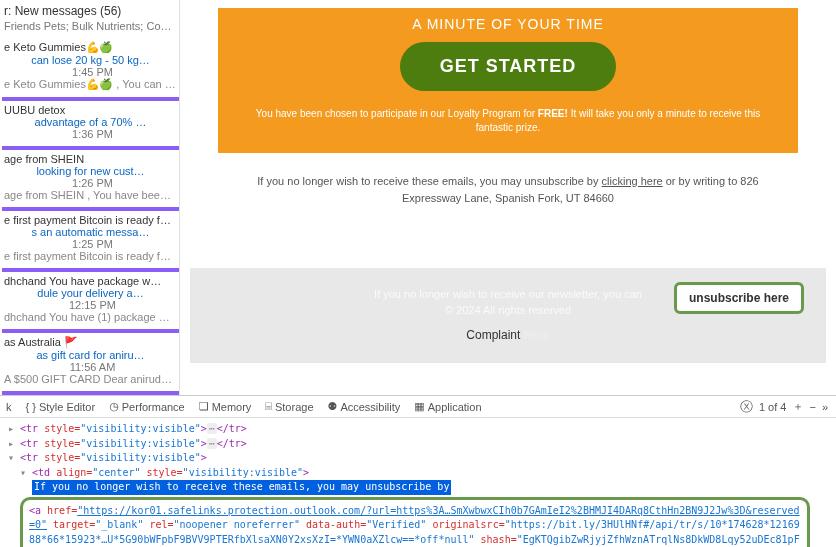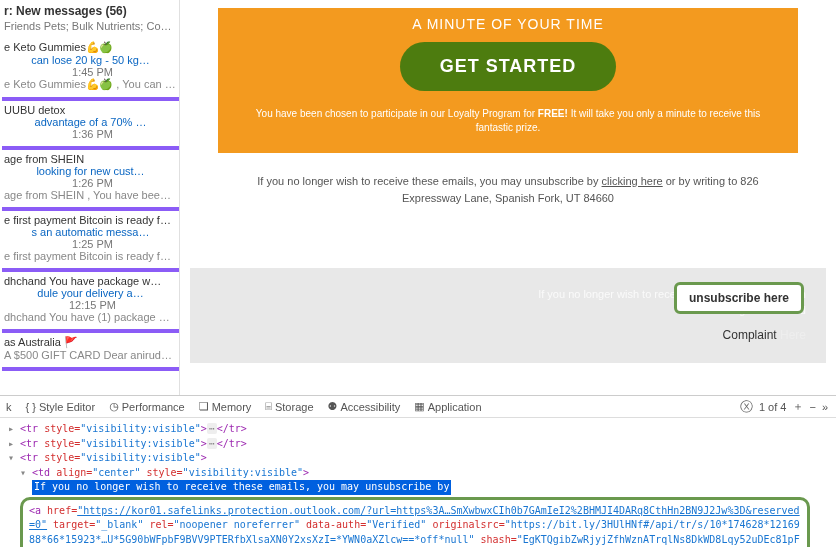--- a/index.html
+++ b/index.html
@@ -1,37 +1,37 @@
 <!DOCTYPE html>
 <html><head>
 <meta charset="utf-8">
 <style>
   * { box-sizing: border-box; margin: 0; padding: 0; }
   body { font-family: -apple-system, "Segoe UI", Arial, sans-serif; font-size: 12px; color: #333; background: #fff; width: 836px; height: 547px; overflow: hidden; position: relative; }
   
   
   .email-list { position: absolute; left: 0; top: 0; width: 180px; height: 395px; border-right: 1px solid #e0e0e0; overflow: hidden; padding-left: 2px; }
-  .folder-header { font-size: 12px; font-weight: 700; color: #333; padding: 4px 2px 2px; }
+  .folder-header { font-size: 12px; font-weight: 400; color: #333; padding: 4px 2px 2px; }
   .folder-sub { font-size: 11px; color: #777; padding: 0 2px 6px; white-space: nowrap; overflow: hidden; text-overflow: ellipsis; }
   .msg { padding: 3px 2px 6px; border-bottom: 4px solid #8b5cf6; cursor: pointer; }
   .msg-line1 { font-size: 11px; color: #333; white-space: nowrap; overflow: hidden; text-overflow: ellipsis; }
   .msg-line2 { font-size: 11px; color: #0a66c2; font-weight: 400; white-space: nowrap; overflow: hidden; text-overflow: ellipsis; display: flex; justify-content: space-between; align-items: center; flex-direction: column; }
   .msg-line2 .t { color: #777; font-weight: 400; margin-left: 4px; flex-shrink: 0; }
   .msg-line3 { font-size: 11px; color: #888; white-space: nowrap; overflow: hidden; text-overflow: ellipsis; }
   .flag { color: #d62828; }
   
   
   .email-body { position: absolute; left: 180px; top: 0; right: 0; height: 395px; overflow: hidden; padding: 0 10px; }
   .orange-box { background: #f39a1f; margin: 8px 28px; padding: 8px 20px 18px; text-align: center; color: #fff; }
   .orange-title { font-size: 14px; letter-spacing: 1px; margin-bottom: 10px; white-space: nowrap; }
   .get-started { display: inline-block; background: #4d7c0f; color: #fff; border-radius: 26px; padding: 14px 40px; font-size: 18px; font-weight: 700; letter-spacing: 1px; margin-bottom: 16px; cursor: pointer; }
   .orange-text { font-size: 10px; line-height: 1.4; }
   .unsub-text { text-align: center; font-size: 11px; color: #555; padding: 12px 40px; line-height: 1.5; }
   .unsub-text a { color: #555; }
-  .footer-gray { background: #e8e8e8; margin: 50px 0 16px; padding: 20px; text-align: right; color: #fafafa; font-size: 11px; position: relative; min-height: 95px; }
+  .footer-gray { background: #e8e8e8; margin: 50px 0 16px; padding: 20px; text-align: center; color: #fafafa; font-size: 11px; position: relative; min-height: 95px; }
   .unsub-btn { position: absolute; right: 22px; top: 14px; background: #fff; border: 3px solid #6a994e; border-radius: 6px; padding: 6px 12px; color: #333; font-size: 12px; font-weight: 600; }
   .complaint { color: #333; font-size: 12px; margin-top: 12px; }
   .complaint .here { color: #eee; }
   
   
   .devtools { position: absolute; left: 0; bottom: 0; width: 100%; height: 152px; border-top: 1px solid #ccc; background: #fff; font-family: Menlo, Consolas, monospace; font-size: 10px; }
   .dt-tabs { display: flex; align-items: center; border-bottom: 1px solid #ddd; padding: 3px 6px; gap: 14px; color: #555; font-family: -apple-system, Arial, sans-serif; font-size: 11px; height: 22px; position: relative; }
   .dt-tab { display: flex; align-items: center; gap: 3px; cursor: pointer; }
   .dt-right { position: absolute; right: 8px; display: flex; align-items: center; gap: 6px; font-size: 11px; }
   .dt-html { padding: 4px 8px; color: #555; line-height: 1.45; overflow: hidden; }
@@ -87,20 +87,24 @@
   <div class="msg">
     <div class="msg-line1">dhchand You have package w…</div>
     <div class="msg-line2">
         <span>dule your delivery a…</span>
         <span class="t">12:15 PM</span>
       </div>
     <div class="msg-line3">dhchand You have (1) package …</div>
   </div>
   <div class="msg">
     <div class="msg-line1"><span>as Australia</span> <span class="flag">🚩</span></div>
+    <div class="msg-line2">
+        <span>as gift card for aniru…</span>
+        <span class="t">11:56 AM</span>
+      </div>
     <div class="msg-line3">A $500 GIFT CARD Dear anirud…</div>
   </div>
 </div>
 
 <div class="email-body">
   <div class="orange-box">
     <div class="orange-title">A MINUTE OF YOUR TIME</div>
     <div class="get-started">GET STARTED</div>
     <div class="orange-text">
       <span>You have been chosen to participate in our Loyalty Program for </span><b>FREE!</b><span> It will take you only a minute to receive this fantastic prize.</span>

